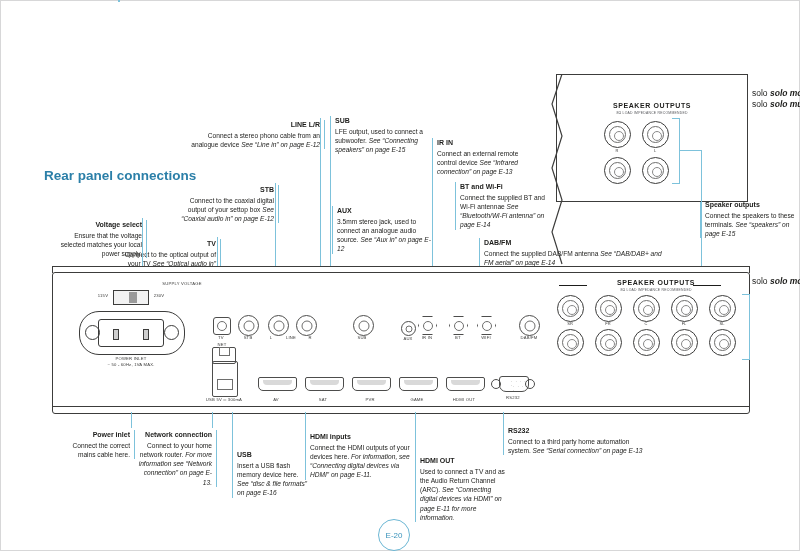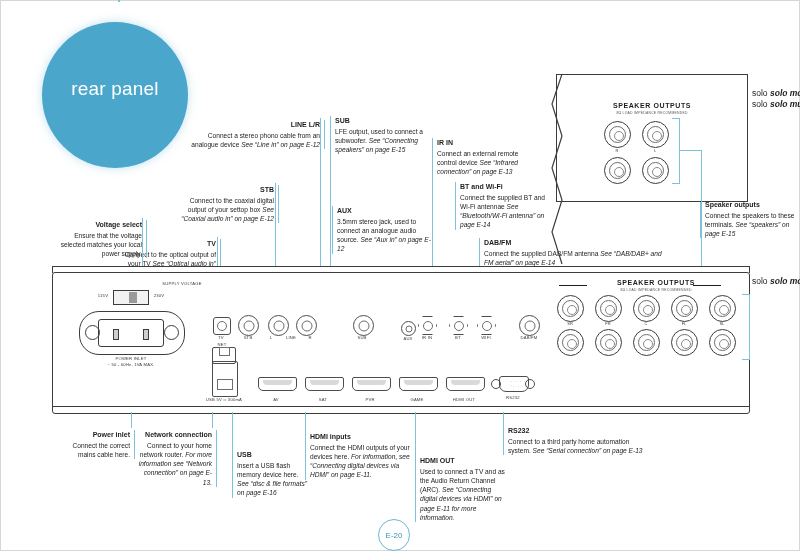--- a/index.html
+++ b/index.html
@@ -90,23 +90,21 @@
              border:1.3px solid #6cb7d4;color:#3a93bb;font-size:8px;display:flex;
              align-items:center;justify-content:center;}
   .edge{position:absolute;left:0;top:0;width:800px;height:551px;border:1px solid #d7d7d8;box-sizing:border-box;}
 </style>
 </head>
 <body>
 
 <div id="page">
   <div class="edge"></div>
 
-  <div class="circle">
-    <span>rear panel</span>
-  </div>
+  <div class="sectitle">Rear panel connections</div>
 
   <div class="co rt" style="left:190px;top:120px;width:130px;">
     <span class="hd" style="text-align:right;">LINE L/R</span>
     <span>Connect a stereo phono cable from an analogue device</span>
     <span class="it">See “Line in” on page E-12</span>
   </div>
   <div class="ln lnv" style="left:320px;top:118px;height:205px;"></div>
 
   <div class="co lt" style="left:330px;top:116px;width:100px;">
     <span class="hd">SUB</span>

